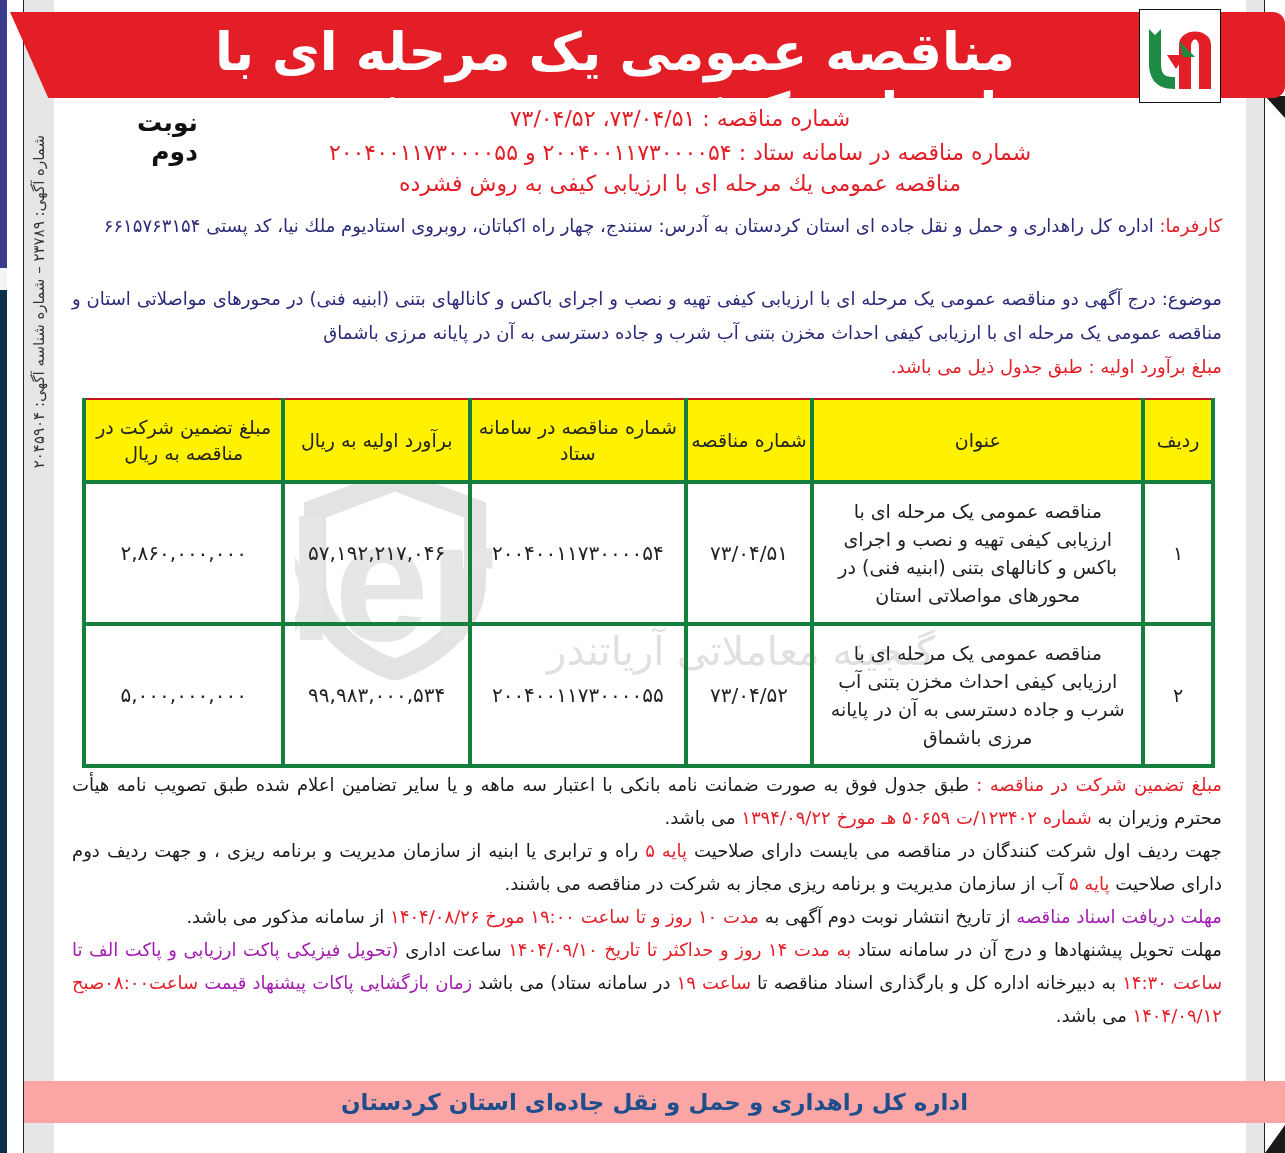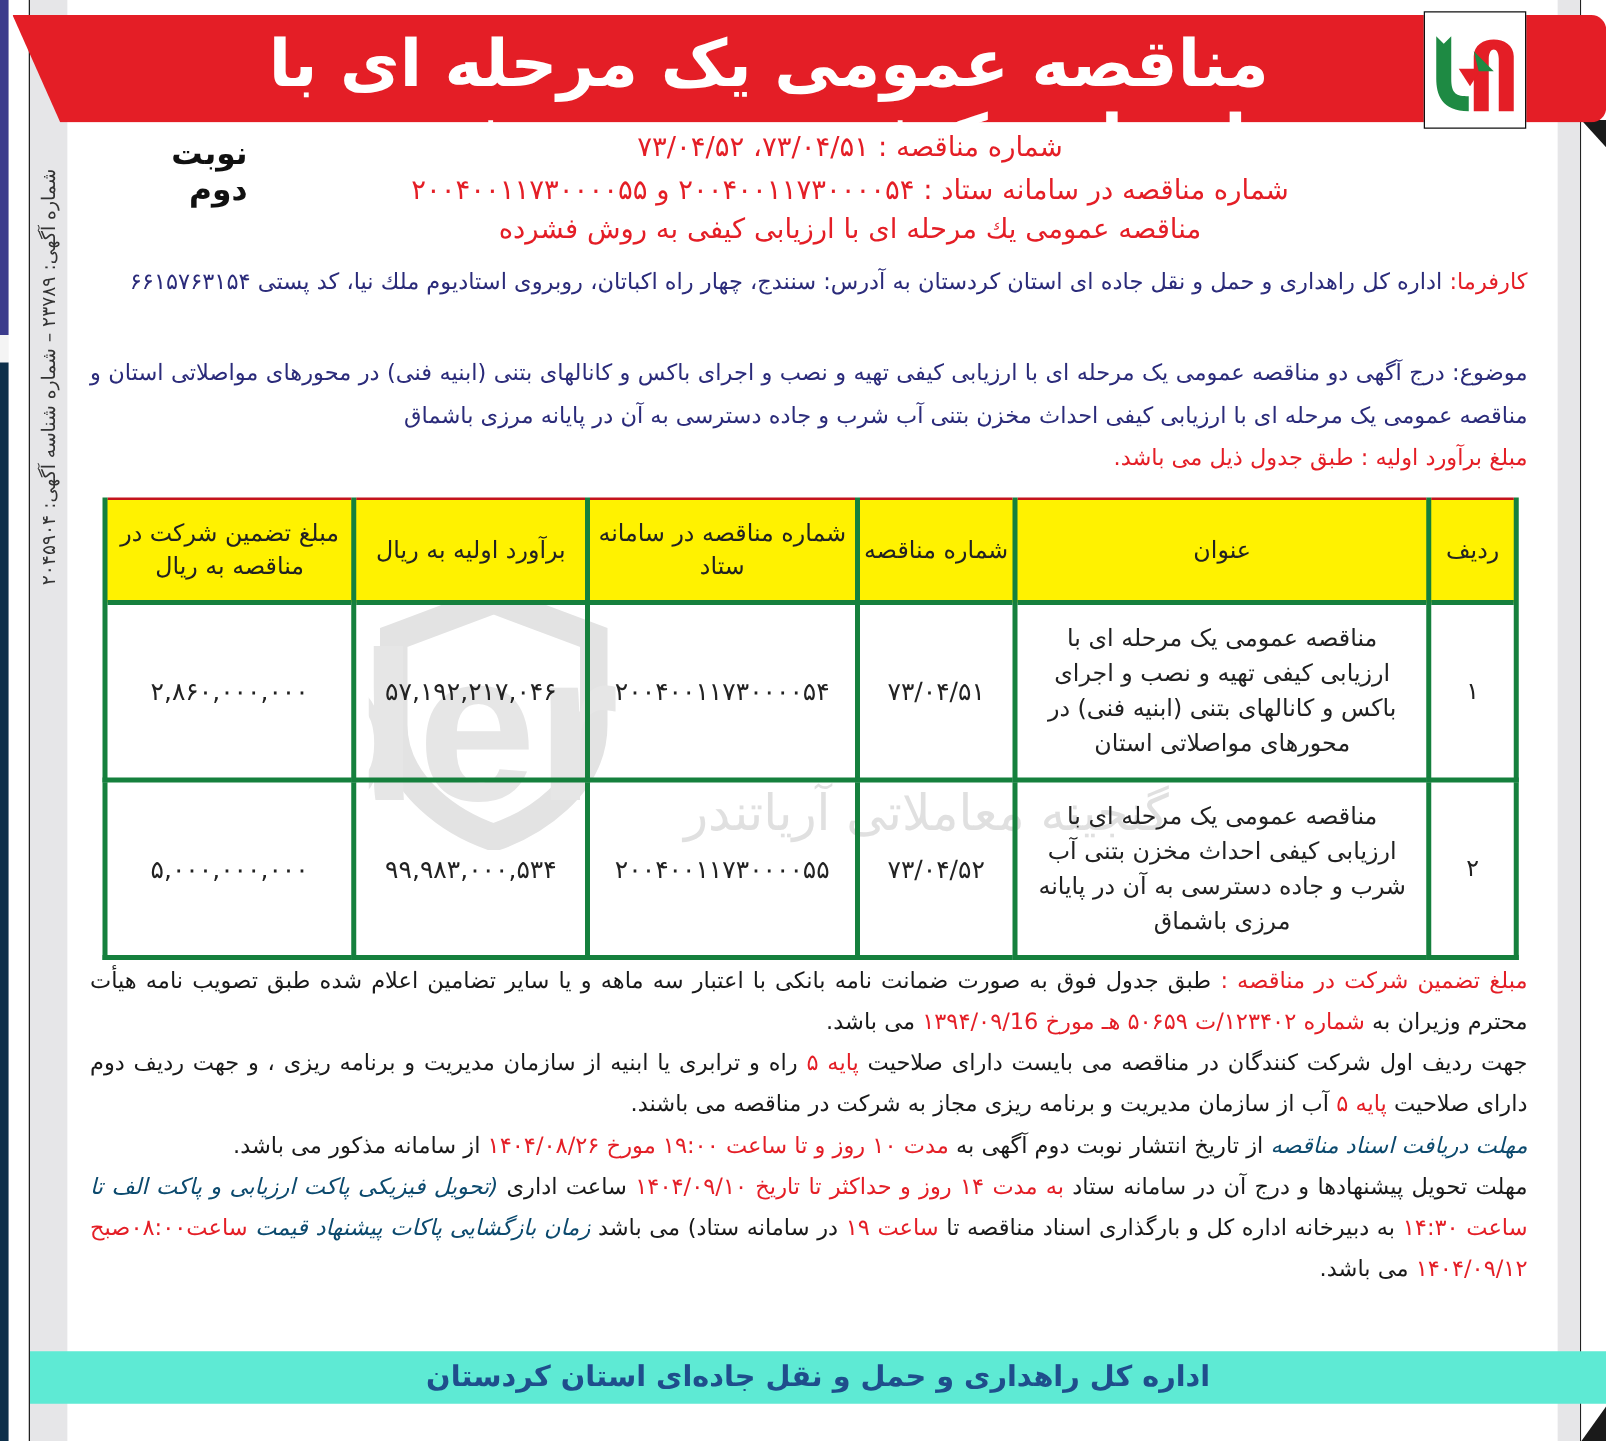--- a/index.html
+++ b/index.html
@@ -73,25 +73,25 @@
   table.tenders tr.head th { border-top: 2px solid #c4141c; border-bottom: 2px solid #c4141c; }
   table.tenders td { font-size: 19px; color: #222; line-height: 28px; height: 136px; }
   table.tenders td.title { padding: 0 14px; }
   table.tenders td.num { font-size: 20px; }
 
   .watermark { position: absolute; left: 295px; top: 470px; width: 560px; height: 210px; z-index: 1; pointer-events: none; }
   .wm-text { position: absolute; left: 295px; top: 628px; width: 640px; font-size: 40px; color: #e0e0e0; letter-spacing: 14px; white-space: nowrap; z-index: 1; }
 
   .notes { position: absolute; left: 72px; top: 768px; width: 1150px; font-size: 18px; line-height: 33px; color: #1a1a1a; text-align: justify; }
   .notes .red { color: #e41e26; }
-  .notes .blue { color: #0c4a6e; font-style: italic; }
+  .notes .blue { color: #a21caf; }
   .notes p { margin: 0; }
 
   .footer {
-    position: absolute; left: 24px; top: 1081px; width: 1261px; height: 42px; background: #5eead4;
+    position: absolute; left: 24px; top: 1081px; width: 1261px; height: 42px; background: #fca5a5;
     display: flex; align-items: center; justify-content: center;
   }
   .footer span { color: #1f4e8c; font-weight: bold; font-size: 23px; }
 </style>
 </head>
 <body>
 
 <div class="left-bar-top"></div>
 <div class="left-bar-bottom"></div>
 <div class="left-strip"></div>
@@ -177,21 +177,21 @@
     <td class="num">۷۳/۰۴/۵۲</td>
     <td class="num">۲۰۰۴۰۰۱۱۷۳۰۰۰۰۵۵</td>
     <td class="num">۹۹,۹۸۳,۰۰۰,۵۳۴</td>
     <td class="num">۵,۰۰۰,۰۰۰,۰۰۰</td>
   </tr>
 </tbody>
   </table>
 
 <div class="notes">
   <p>
-    <span class="red">مبلغ تضمین شرکت در مناقصه :</span><span> طبق جدول فوق به صورت ضمانت نامه بانکی با اعتبار سه ماهه و یا سایر تضامین اعلام شده طبق تصویب نامه هیأت محترم وزیران به </span><span class="red">شماره ۱۲۳۴۰۲/ت ۵۰۶۵۹ هـ مورخ ۱۳۹۴/۰۹/16</span><span> می باشد.</span>
+    <span class="red">مبلغ تضمین شرکت در مناقصه :</span><span> طبق جدول فوق به صورت ضمانت نامه بانکی با اعتبار سه ماهه و یا سایر تضامین اعلام شده طبق تصویب نامه هیأت محترم وزیران به </span><span class="red">شماره ۱۲۳۴۰۲/ت ۵۰۶۵۹ هـ مورخ ۱۳۹۴/۰۹/۲۲</span><span> می باشد.</span>
   </p>
   <p>
     <span>جهت ردیف اول شرکت کنندگان در مناقصه می بایست دارای صلاحیت </span><span class="red">پایه ۵</span><span> راه و ترابری یا ابنیه  از سازمان مدیریت و برنامه ریزی ، و جهت ردیف دوم دارای صلاحیت </span><span class="red">پایه ۵</span><span> آب از سازمان مدیریت و برنامه ریزی مجاز به شرکت در مناقصه می باشند.</span>
   </p>
   <p>
     <span class="blue">مهلت دریافت اسناد مناقصه</span><span> از تاریخ انتشار نوبت دوم آگهی به </span><span class="red">مدت ۱۰ روز و تا ساعت ۱۹:۰۰ مورخ ۱۴۰۴/۰۸/۲۶</span><span> از سامانه مذکور می باشد.</span>
   </p>
   <p>
     <span>مهلت تحویل پیشنهادها و درج آن در سامانه ستاد </span><span class="red">به مدت ۱۴ روز و حداکثر تا تاریخ ۱۴۰۴/۰۹/۱۰</span><span> ساعت اداری </span><span class="blue">(تحویل فیزیکی پاکت ارزیابی و پاکت الف تا </span><span class="red">ساعت ۱۴:۳۰</span><span> به دبیرخانه اداره کل و بارگذاری اسناد مناقصه تا </span><span class="red">ساعت ۱۹</span><span> در سامانه ستاد) می باشد </span><span class="blue">زمان بازگشایی پاکات پیشنهاد قیمت</span><span class="red"> ساعت۰۸:۰۰صبح ۱۴۰۴/۰۹/۱۲</span><span> می باشد.</span>
   </p>

